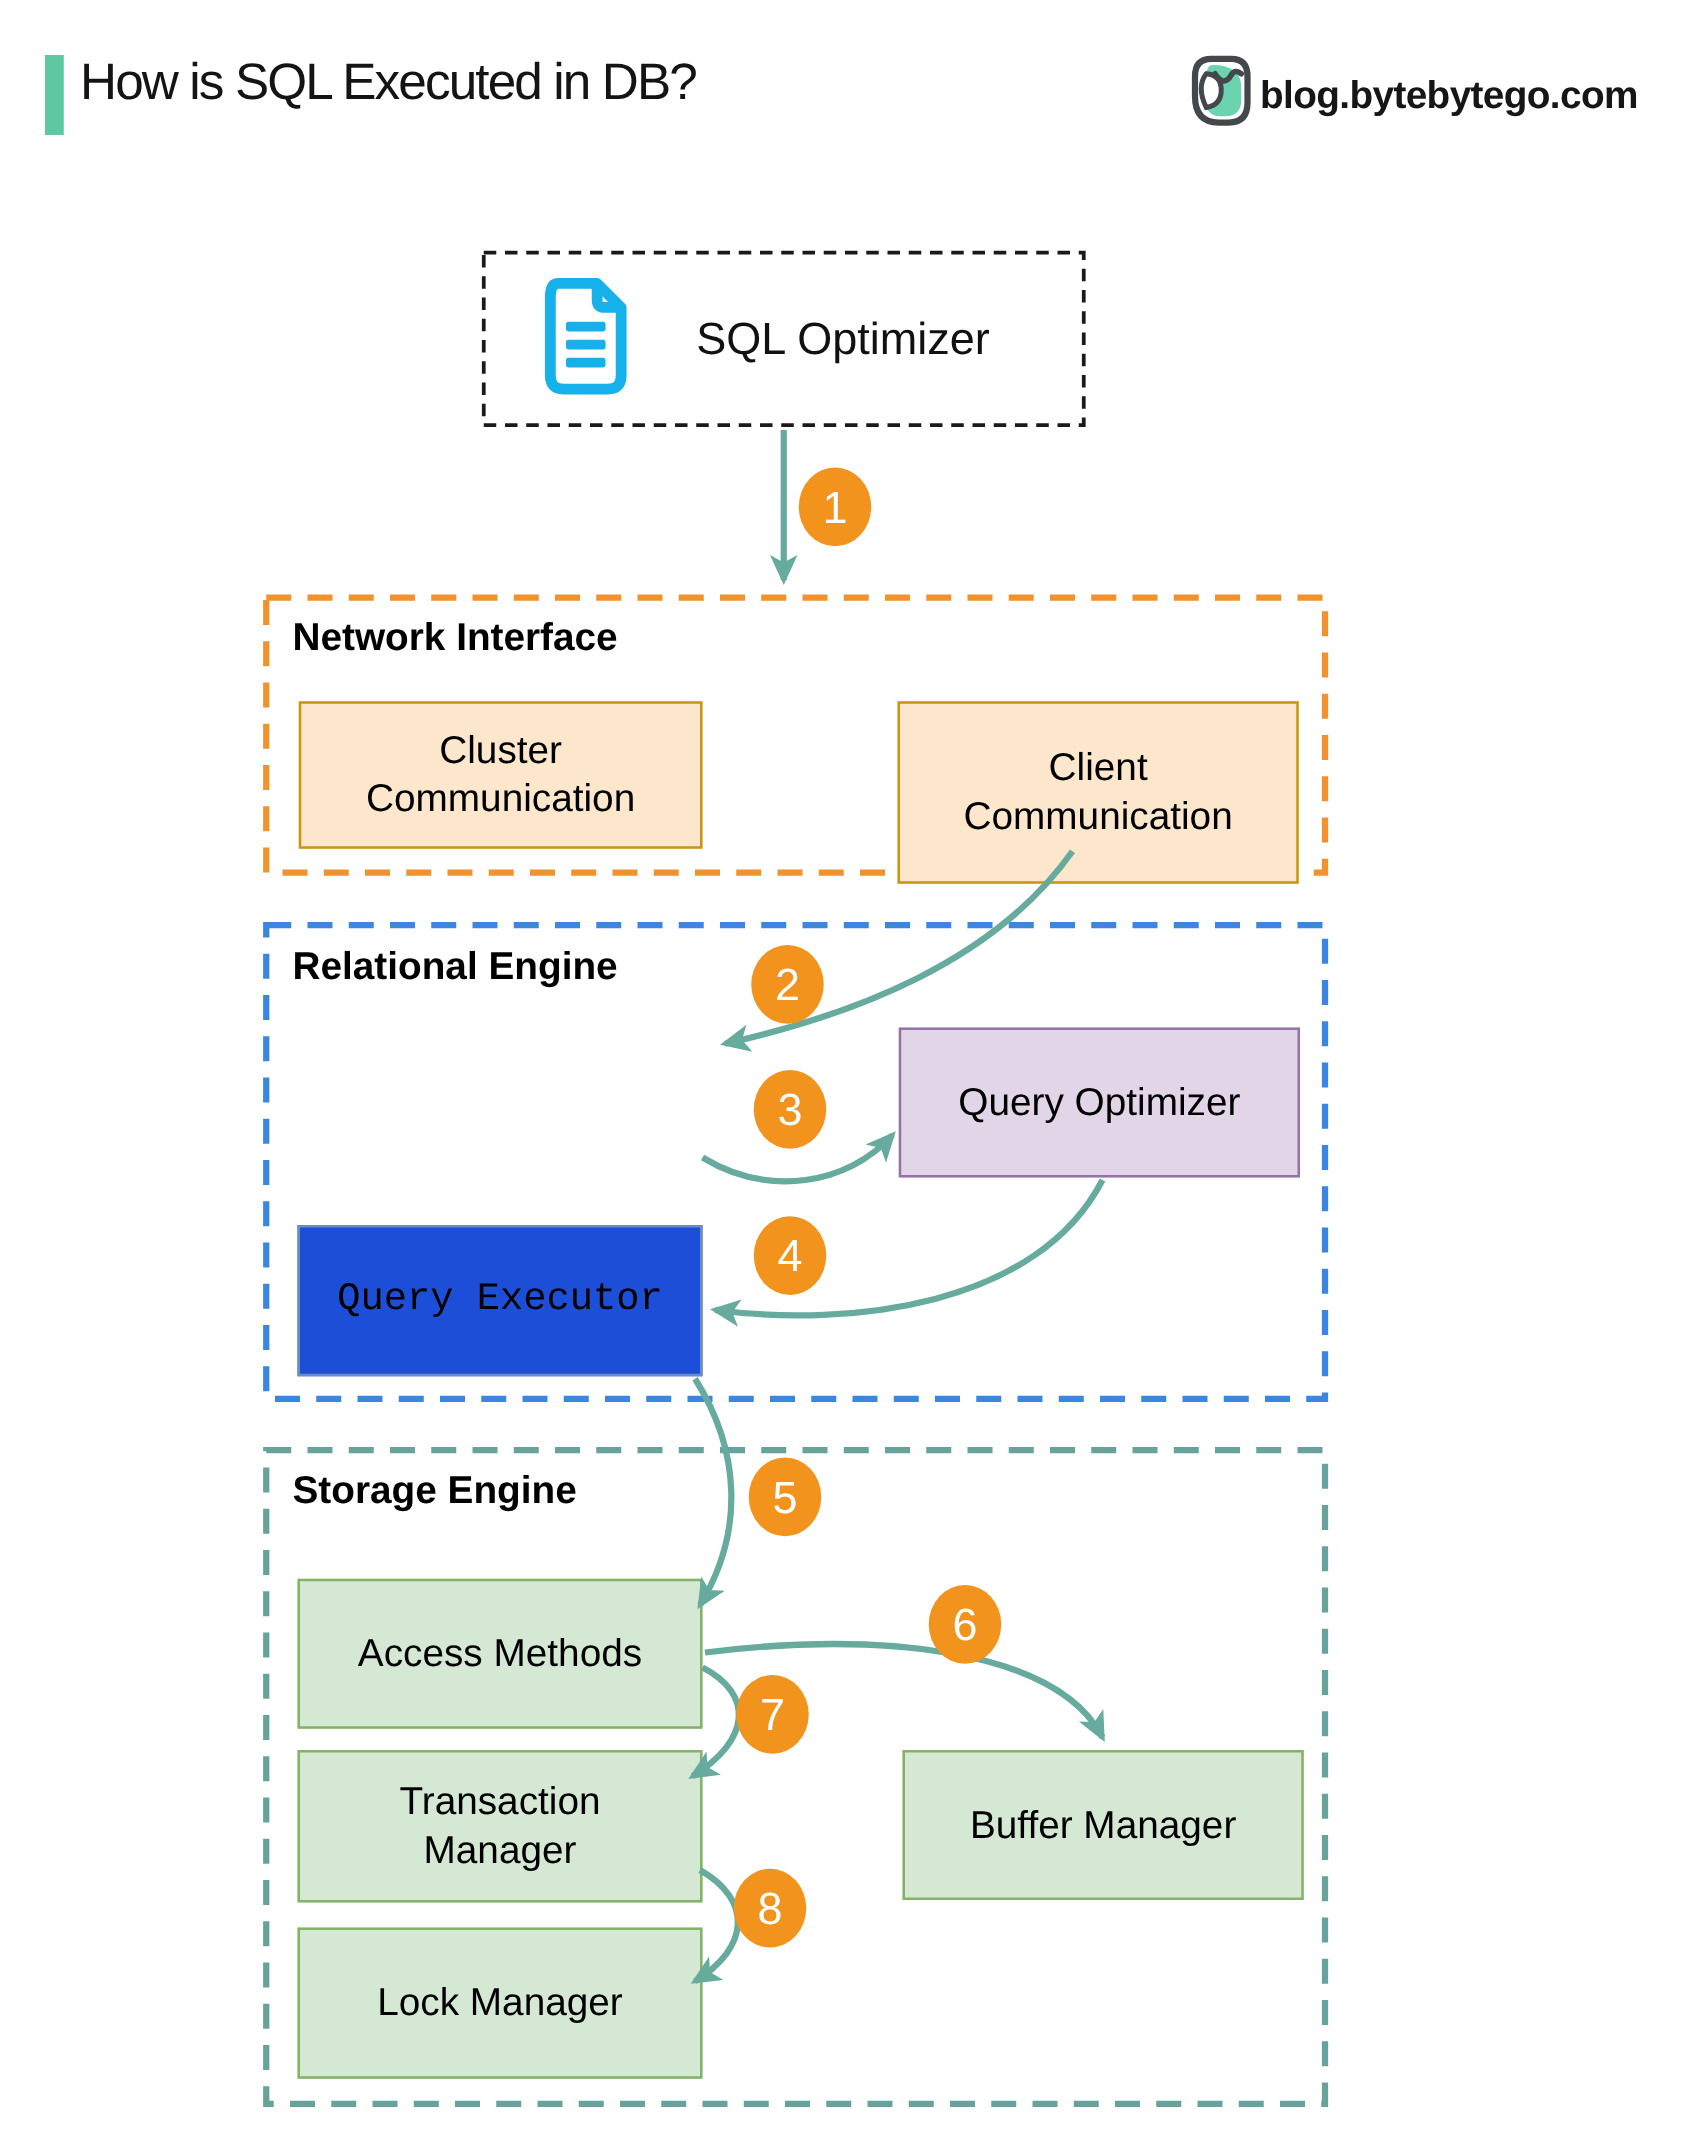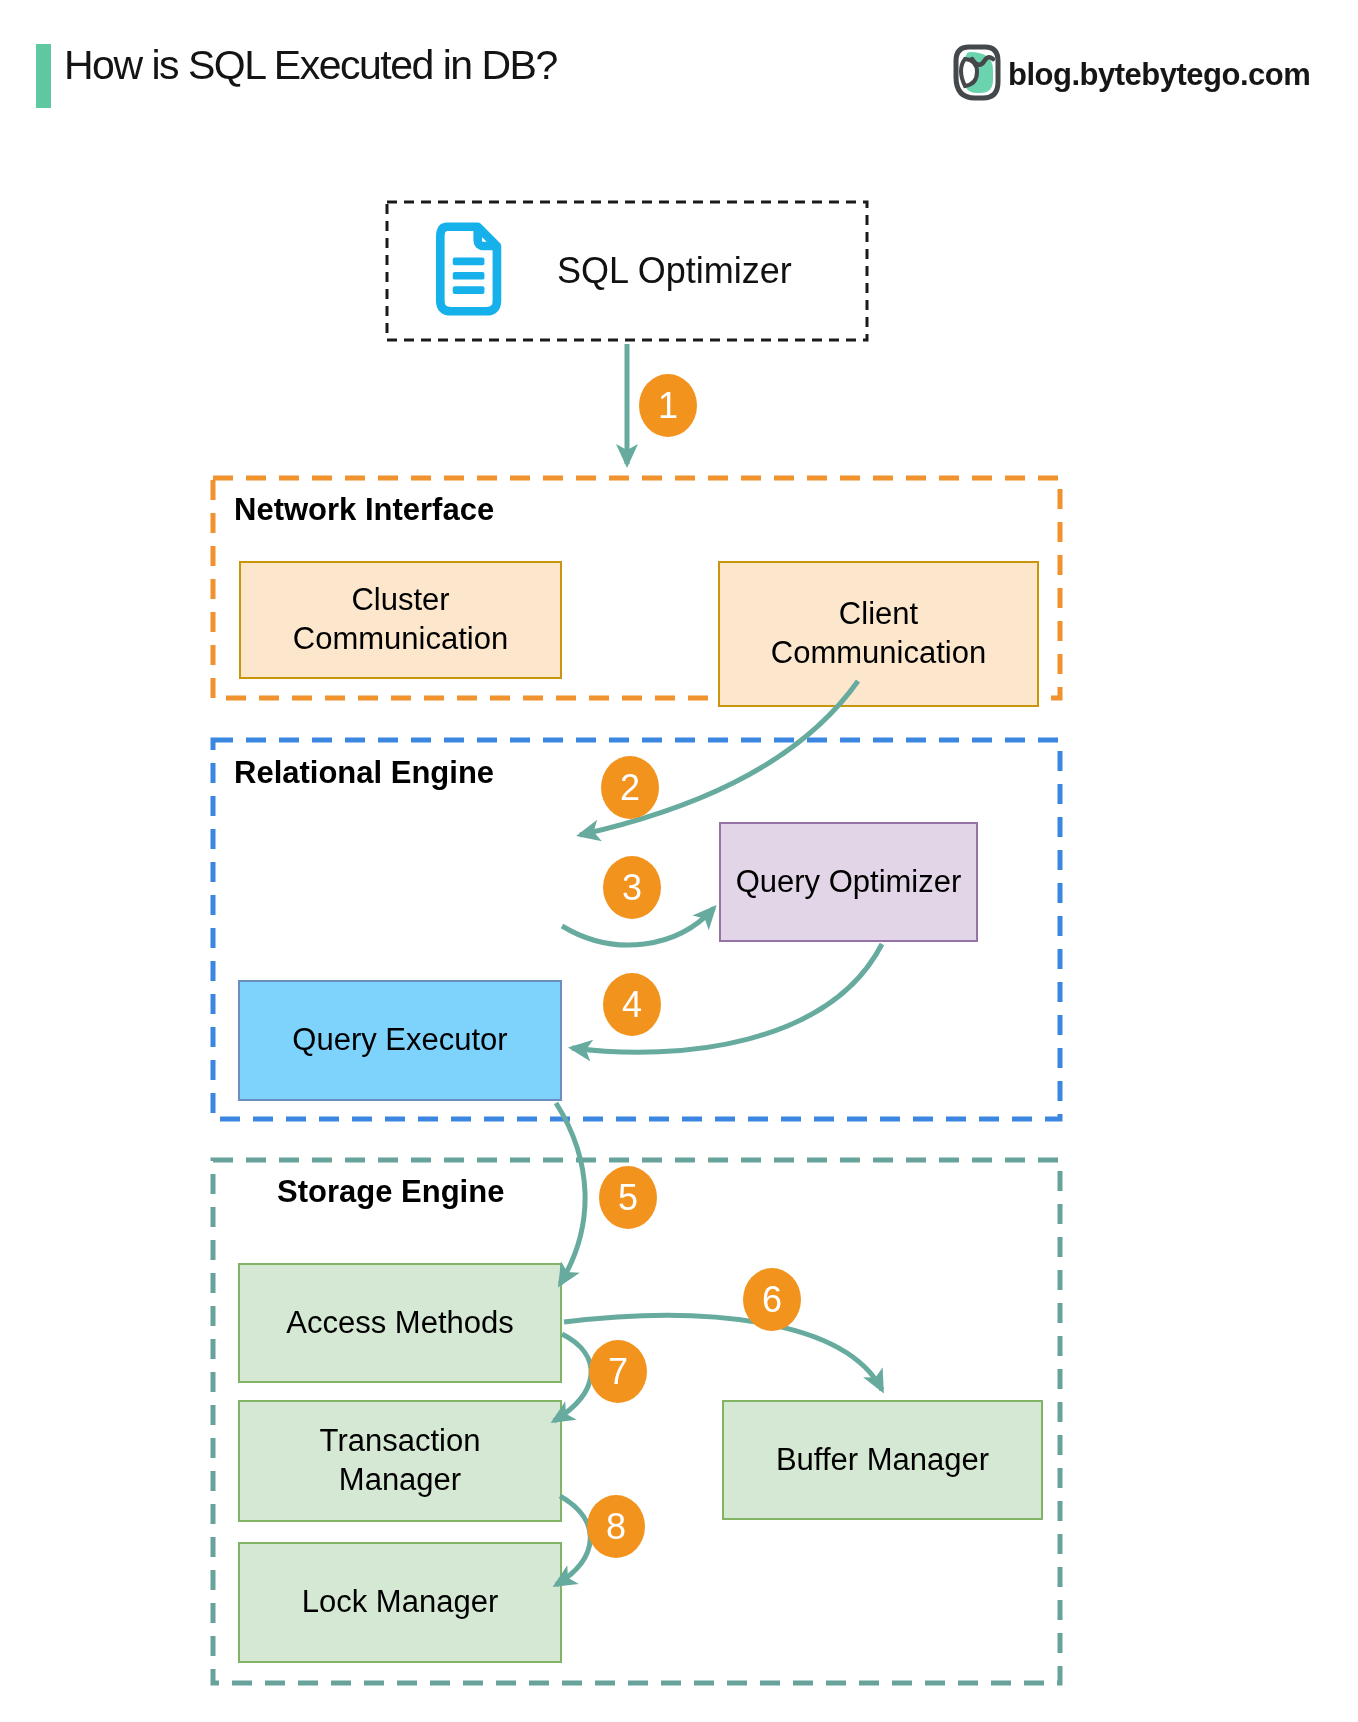--- a/index.html
+++ b/index.html
@@ -19,21 +19,21 @@
   .layer{position:absolute;left:0;top:0;width:1358px;height:1722px;pointer-events:none;}
   .z1{z-index:1}.z3{z-index:3}
   
   .node{
     position:absolute;z-index:2;display:flex;align-items:center;justify-content:center;
     text-align:center;font-size:31px;line-height:1.25;white-space:pre-line;color:#000;
     box-sizing:border-box;border:2px solid #000;
   }
   .node.orange{background:#FCE6CC;border-color:#C8960C;}
   .node.purple{background:#E1D5E7;border-color:#9673A6;}
-  .node.blue{background:#7dd3fc;border-color:#6C8EBF;}
+  .node.blue{background:#1d4ed8;border-color:#6C8EBF;font-family:Liberation Mono, monospace;}
   .node.green{background:#D5E8D4;border-color:#82B366;}
   
   .section-label{
     position:absolute;z-index:2;font-size:31px;font-weight:bold;color:#000;white-space:nowrap;
   }
   
   .sql-box{
     position:absolute;left:387px;top:202px;width:480px;height:138px;z-index:2;
     display:flex;align-items:center;box-sizing:border-box;
   }
@@ -81,28 +81,28 @@
         <rect x="31" y="38" width="33" height="8" rx="2" fill="#16B0EA"></rect>
         <rect x="31" y="53" width="33" height="8" rx="2" fill="#16B0EA"></rect>
         <rect x="31" y="68" width="33" height="8" rx="2" fill="#16B0EA"></rect>
       </svg>
     </span>
     <span class="sql-label">SQL Optimizer</span>
   </div>
 
   <div class="section-label" style="left:234px;top:492px;">Network Interface</div>
   <div class="section-label" style="left:234px;top:755px;">Relational Engine</div>
-  <div class="section-label" style="left:234px;top:1174px;margin-left:43px;">Storage Engine</div>
+  <div class="section-label" style="left:234px;top:1174px;">Storage Engine</div>
 
   <div class="node orange" style="left:239px;top:561px;width:323px;height:118px;">Cluster
 Communication</div>
   <div class="node orange" style="left:718px;top:561px;width:321px;height:146px;">Client
 Communication</div>
 
-  <div class="node purple" style="left:719px;top:822px;width:259px;height:120px;">Query Optimizer</div>
+  <div class="node purple" style="left:719px;top:822px;width:321px;height:120px;">Query Optimizer</div>
   <div class="node blue" style="left:238px;top:980px;width:324px;height:121px;">Query Executor</div>
 
   <div class="node green" style="left:238px;top:1263px;width:324px;height:120px;">Access Methods</div>
   <div class="node green" style="left:238px;top:1400px;width:324px;height:122px;">Transaction
 Manager</div>
   <div class="node green" style="left:238px;top:1542px;width:324px;height:121px;">Lock Manager</div>
   <div class="node green" style="left:722px;top:1400px;width:321px;height:120px;">Buffer Manager</div>
 
   <svg class="layer z3">
     <defs>

